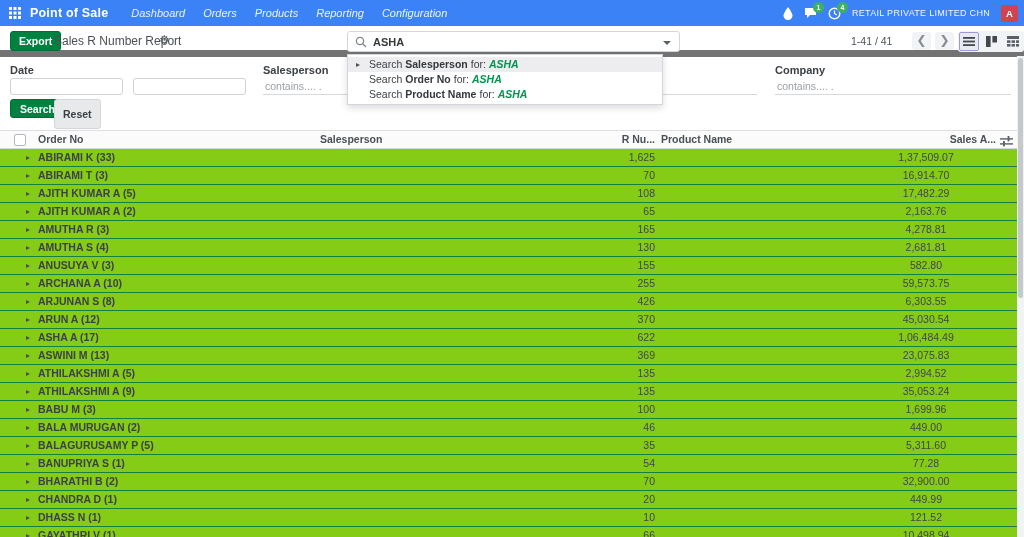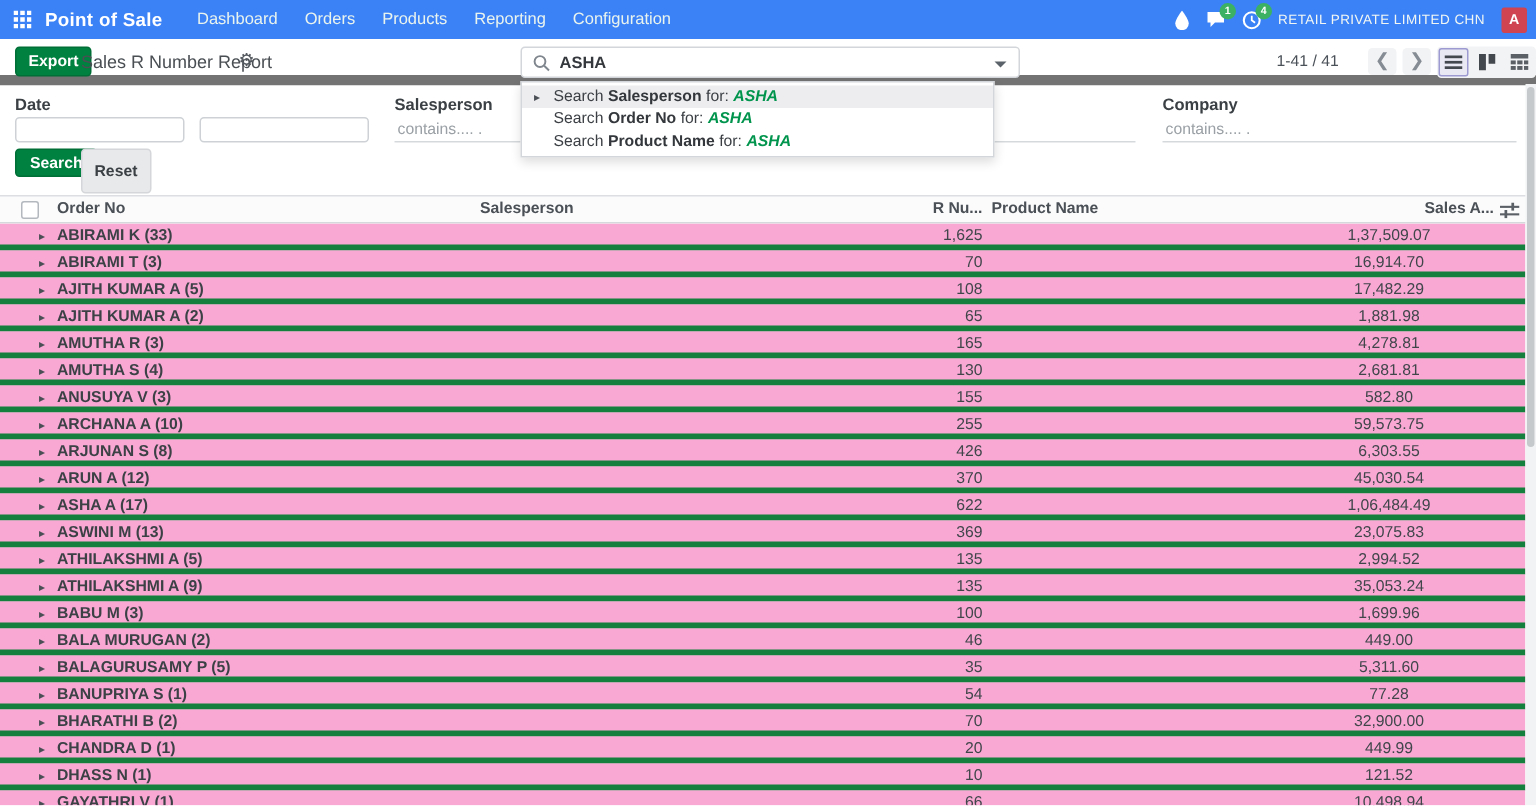--- a/index.html
+++ b/index.html
@@ -5,21 +5,21 @@
   * { margin:0; padding:0; box-sizing:border-box; }
   html,body { width:1024px; height:537px; overflow:hidden; background:#fff;
               font-family:"Liberation Sans", sans-serif; }
   .screen { position:relative; width:1024px; height:537px; background:#fff; overflow:hidden; }
 
   
   .navbar { position:absolute; left:0; top:0; width:1024px; height:26px;
             background:#3b82f6; display:flex; align-items:center; color:#fff; }
   .apps-btn { margin-left:9px; display:flex; align-items:center; cursor:pointer; }
   .app-name { margin-left:9px; font-size:12.5px; font-weight:700; letter-spacing:.2px; cursor:pointer; }
-  .nav-items { display:flex; align-items:center; margin-left:14px; }
+  .nav-items { display:flex; align-items:center; margin-left:14px;font-style:italic; }
   .nav-item { color:#eaf4ee; font-size:11px; padding:0 9px; line-height:26px; cursor:pointer; text-decoration:none; }
   .nav-right { margin-left:auto; display:flex; align-items:center; gap:11px; padding-right:6px; }
   .nav-ico { position:relative; display:flex; align-items:center; cursor:pointer; }
   .badge { position:absolute; top:-5px; right:-7px; min-width:11px; height:11px; border-radius:6px;
            background:#3cb164; color:#fff; font-size:7px; font-weight:700; line-height:11px;
            text-align:center; padding:0 2px; }
   .company-name { font-size:9px; letter-spacing:.3px; color:#f2f7f3; white-space:nowrap; }
   .avatar { width:17px; height:17px; border-radius:2px; background:#cf4450; color:#fff;
             font-size:9.5px; font-weight:700; display:flex; align-items:center; justify-content:center; cursor:pointer; }
 
@@ -92,21 +92,21 @@
   .checkbox { position:absolute; left:14px; top:3px; width:12px; height:12px; background:#fff;
               border:1px solid #b3b8be; border-radius:2px; cursor:pointer; }
   .h-order { position:absolute; left:38px; cursor:pointer; }
   .h-sp    { position:absolute; left:320px; cursor:pointer; }
   .h-rnu   { position:absolute; left:540px; width:115px; text-align:right; cursor:pointer; }
   .h-pn    { position:absolute; left:661px; cursor:pointer; }
   .h-sales { position:absolute; left:856px; width:140px; text-align:right; cursor:pointer; }
   .cols-ico{ position:absolute; left:1000px; top:4px; cursor:pointer; }
 
   .tbody { position:absolute; left:0; top:149px; width:1017px; height:388px; overflow:hidden; }
-  .trow { position:relative; height:18px; border-bottom:4px solid #15803d; cursor:pointer; background:#f9a8d4; }
+  .trow { position:relative; height:18px; border-bottom:1px solid #15803d; cursor:pointer; background:#84cc16; }
   .r-marker { position:absolute; left:26px; top:0; line-height:17px; font-size:8px; color:#4a4f55;
               font-family:"DejaVu Sans", sans-serif; }
   .r-marker::before { content:"\25B8"; }
   .r-name  { position:absolute; left:38px; line-height:17px; font-size:10.5px; font-weight:600; color:#3c4146; }
   .r-rnu   { position:absolute; left:540px; width:115px; text-align:right; line-height:17px;
              font-size:10.5px; font-weight:500; color:#41464b; }
   .r-sales { position:absolute; left:856px; width:140px; text-align:center; line-height:17px;
              font-size:10.5px; font-weight:500; color:#41464b; }
 
   
@@ -277,21 +277,21 @@
         <span class="r-marker"></span>
         <span class="r-name">AJITH KUMAR A (5)</span>
         <span class="r-rnu">108</span>
         <span class="r-sales">17,482.29</span>
       </div>
 
       <div class="trow">
         <span class="r-marker"></span>
         <span class="r-name">AJITH KUMAR A (2)</span>
         <span class="r-rnu">65</span>
-        <span class="r-sales">1,881.98</span>
+        <span class="r-sales">2,163.76</span>
       </div>
 
       <div class="trow">
         <span class="r-marker"></span>
         <span class="r-name">AMUTHA R (3)</span>
         <span class="r-rnu">165</span>
         <span class="r-sales">4,278.81</span>
       </div>
 
       <div class="trow">

